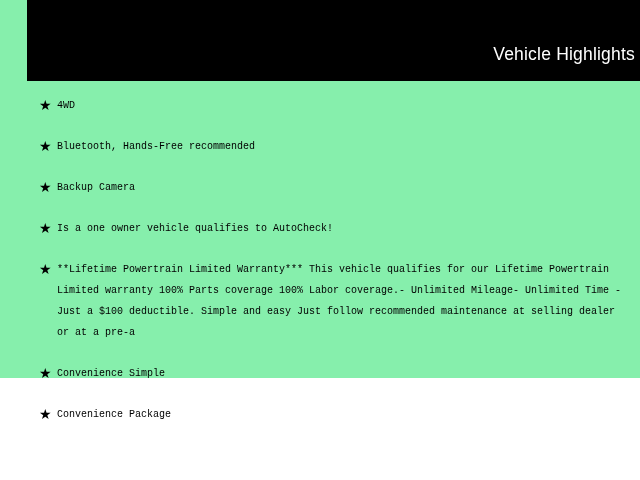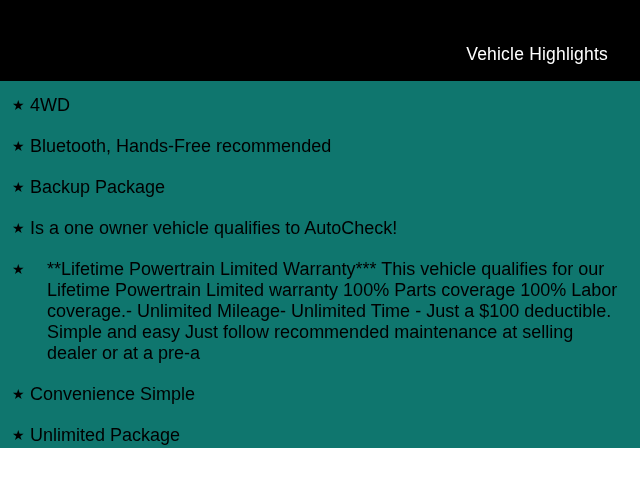--- a/index.html
+++ b/index.html
@@ -9,23 +9,24 @@
   body {
     width: 640px;
     height: 480px;
     background: #ffffff;
     font-family: "Liberation Sans", sans-serif;
     overflow: hidden;
   }
   .page {
     position: relative;
     width: 640px;
-    height: 448px;
-    background: #0f766e;
+    height: 378px;
+    background: #86efac;
     box-sizing: border-box;
+    padding-left: 27px;
   }
   .header {
     width: 640px;
     height: 81px;
     background: #000000;
     display: flex;
     align-items: flex-end;
     justify-content: flex-end;
     box-sizing: border-box;
     padding: 0 32px 17px 0;
@@ -52,27 +53,27 @@
     color: #000000;
     font-size: 14px;
     line-height: 21px;
     text-align: left;
     padding-left: 2px;
     box-sizing: border-box;
   }
   .hl-text {
     flex: 1 1 auto;
     color: #000000;
-    font-size: 18px;
+    font-size: 10px;
     line-height: 21px;
     word-wrap: break-word;
+    font-family: Liberation Mono, monospace;
   }
   .hl-item.long .hl-text {
     max-width: 600px;
-    margin-left: 17px;
   }
 </style>
 </head>
 <body>
 
 <div class="page">
 
   <div class="header">
     <div class="header-title">Vehicle Highlights</div>
   </div>
@@ -84,37 +85,37 @@
       <span class="hl-text">4WD</span>
     </div>
 
     <div class="hl-item">
       <span class="hl-bullet">★</span>
       <span class="hl-text">Bluetooth, Hands-Free recommended</span>
     </div>
 
     <div class="hl-item">
       <span class="hl-bullet">★</span>
-      <span class="hl-text">Backup Package</span>
+      <span class="hl-text">Backup Camera</span>
     </div>
 
     <div class="hl-item">
       <span class="hl-bullet">★</span>
       <span class="hl-text">Is a one owner vehicle qualifies to AutoCheck!</span>
     </div>
 
     <div class="hl-item long">
       <span class="hl-bullet">★</span>
       <span class="hl-text">**Lifetime Powertrain Limited Warranty***   This vehicle qualifies for our Lifetime Powertrain Limited warranty  100% Parts coverage 100% Labor coverage.- Unlimited Mileage- Unlimited Time - Just a $100 deductible. Simple and easy Just follow recommended maintenance at selling dealer or at a pre-a</span>
     </div>
 
     <div class="hl-item">
       <span class="hl-bullet">★</span>
       <span class="hl-text">Convenience Simple</span>
     </div>
 
     <div class="hl-item">
       <span class="hl-bullet">★</span>
-      <span class="hl-text">Unlimited Package</span>
+      <span class="hl-text">Convenience Package</span>
     </div>
 
   </div>
 </div>
 
 </body></html>

